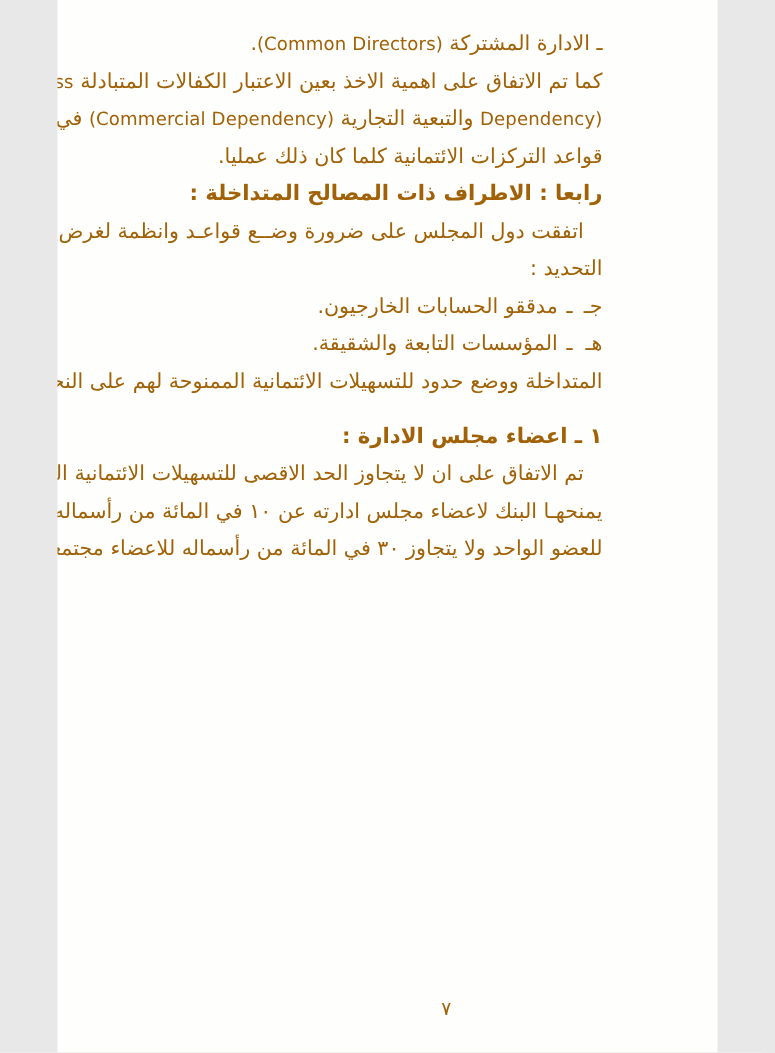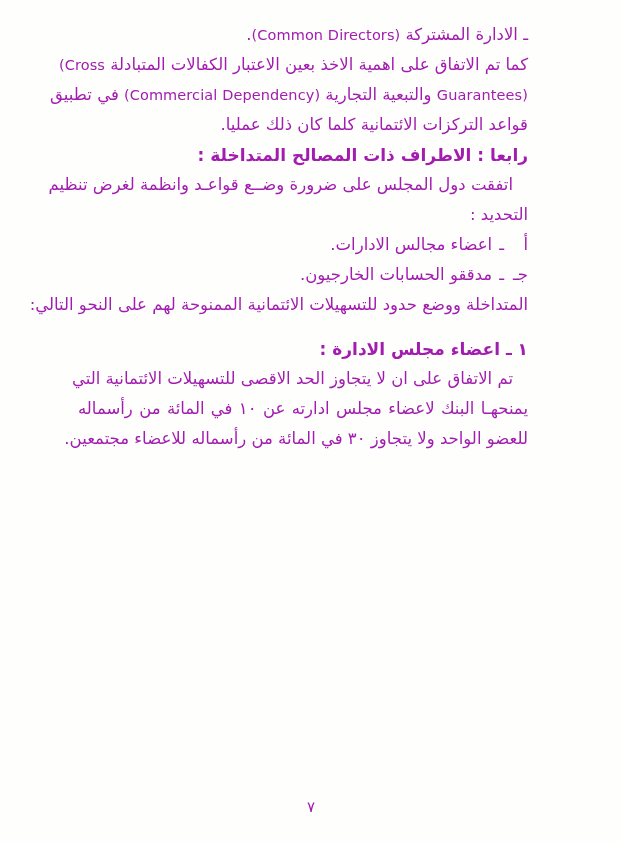--- a/index.html
+++ b/index.html
@@ -2,27 +2,27 @@
 <html lang="ar"><head>
 <meta charset="utf-8">
 <style>
   html, body {
     margin: 0;
     padding: 0;
     background: #e8e8e8;
   }
   .page {
     position: relative;
-    width: 620px;
+    width: 528px;
     height: 842px;
     margin: 0 auto;
     background: #fefefd;
     overflow: hidden;
     font-family: "DejaVu Sans", sans-serif;
-    color: #a21caf;
+    color: #a16207;
   }
   .text-block {
     position: absolute;
     top: 20px;
     right: 92px;
     left: 78px;
     direction: rtl;
   }
   .line {
     direction: rtl;
@@ -75,30 +75,30 @@
   }
 </style>
 </head>
 <body>
 
 <div class="page">
   <div class="text-block">
 
     <div class="line end"><span>ـ الادارة المشتركة </span><span class="en" dir="ltr">(Common Directors)</span><span>.</span></div>
     <div class="line"><span>كما تم الاتفاق على اهمية الاخذ بعين الاعتبار الكفالات المتبادلة </span><span class="en" dir="ltr">(Cross</span></div>
-    <div class="line"><span class="en" dir="ltr">Guarantees)</span><span> والتبعية التجارية </span><span class="en" dir="ltr">(Commercial Dependency)</span><span> في تطبيق</span></div>
+    <div class="line"><span class="en" dir="ltr">Dependency)</span><span> والتبعية التجارية </span><span class="en" dir="ltr">(Commercial Dependency)</span><span> في تطبيق</span></div>
     <div class="line end">قواعد التركزات الائتمانية كلما كان ذلك عمليا.</div>
 
     <div class="line end heading h-gap1">رابعا : الاطراف ذات المصالح المتداخلة :</div>
 
     <div class="line indent">اتفقت دول المجلس على ضرورة وضــع قواعـد وانظمة لغرض تنظيم</div>
     <div class="line end">التحديد :</div>
 
-    <div class="line end list-line"><span class="marker-box">أ</span><span class="dash">ـ</span><span>اعضاء مجالس الادارات.</span></div>
     <div class="line end list-line"><span class="marker-box">جـ</span><span class="dash">ـ</span><span>مدققو الحسابات الخارجيون.</span></div>
+    <div class="line end list-line"><span class="marker-box">هـ</span><span class="dash">ـ</span><span>المؤسسات التابعة والشقيقة.</span></div>
 
     <div class="line">المتداخلة ووضع حدود للتسهيلات الائتمانية الممنوحة لهم على النحو التالي:</div>
 
     <div class="line end heading h-gap2">١ ـ اعضاء مجلس الادارة :</div>
 
     <div class="line indent">تم الاتفاق على ان لا يتجاوز الحد الاقصى للتسهيلات الائتمانية التي</div>
     <div class="line">يمنحهـا البنك لاعضاء مجلس ادارته عن ١٠ في المائة من رأسماله</div>
     <div class="line">للعضو الواحد ولا يتجاوز ٣٠ في المائة من رأسماله للاعضاء مجتمعين.</div>
 
   </div>

